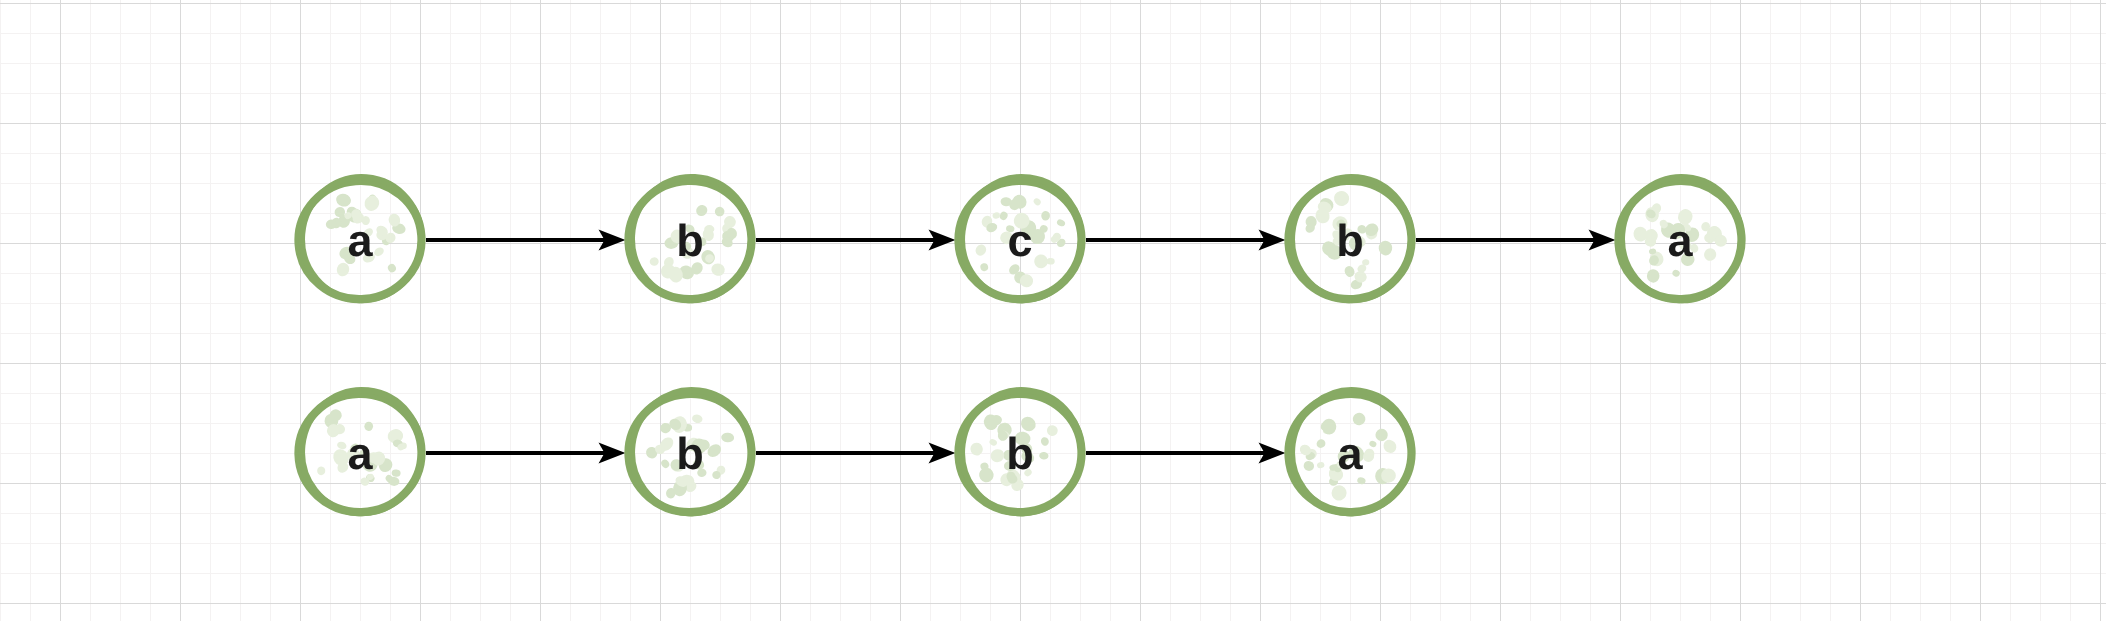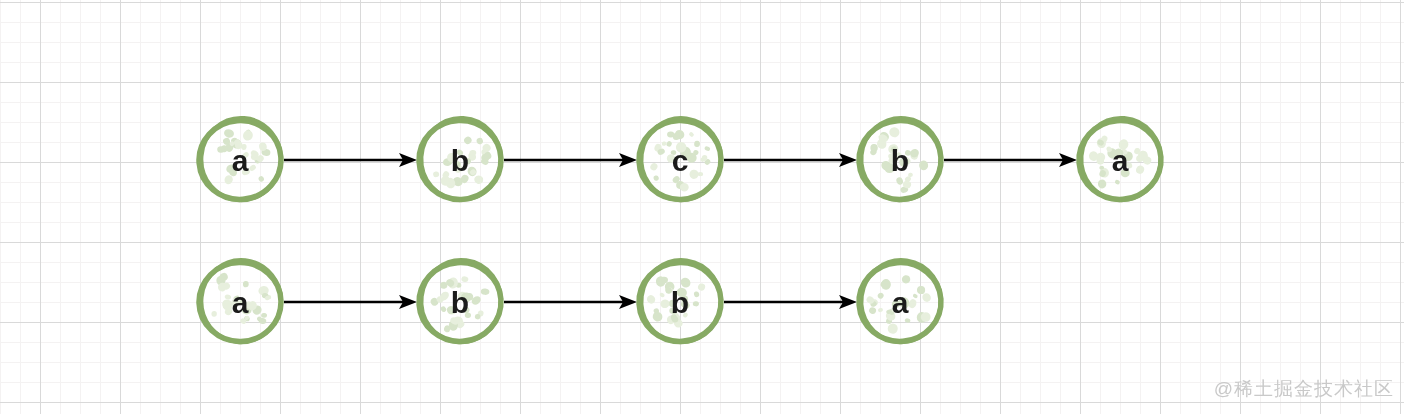--- a/index.html
+++ b/index.html
@@ -341,14 +341,13 @@
         <ellipse cx="879.3" cy="288.9" rx="2.5" ry="2.7" transform="rotate(14 900 302)" fill="#d7e4ca"></ellipse>
         <ellipse cx="886.9" cy="308.5" rx="2.8" ry="2.1" transform="rotate(-15 900 302)" fill="#d7e4ca"></ellipse>
         <ellipse cx="925.4" cy="317.5" rx="4.9" ry="4.8" transform="rotate(-1 900 302)" fill="#e7efdd"></ellipse>
         <ellipse cx="911.9" cy="290.7" rx="2.4" ry="2.0" transform="rotate(22 900 302)" fill="#d7e4ca"></ellipse>
         <ellipse cx="889.2" cy="284.8" rx="3.0" ry="2.8" transform="rotate(-40 900 302)" fill="#d7e4ca"></ellipse>
         <ellipse cx="900" cy="302" rx="41" ry="39.4" fill="none" stroke="#87aa64" stroke-width="5.5" stroke-linecap="round" transform="rotate(-4.3 900 302)"></ellipse>
         <ellipse cx="901" cy="301" rx="39.8" ry="41" fill="none" stroke="#87aa64" stroke-width="4.2" stroke-linecap="round" transform="rotate(7.8 900 302)"></ellipse>
         <text x="900" y="312.5" text-anchor="middle" font-weight="bold" font-size="30" fill="#1b1b1b" font-family="&quot;Liberation Sans&quot;, sans-serif">a</text>
       </g>
     </svg>
-  <div class="watermark">@稀土掘金技术社区</div>
 </div>
 
 </body></html>

